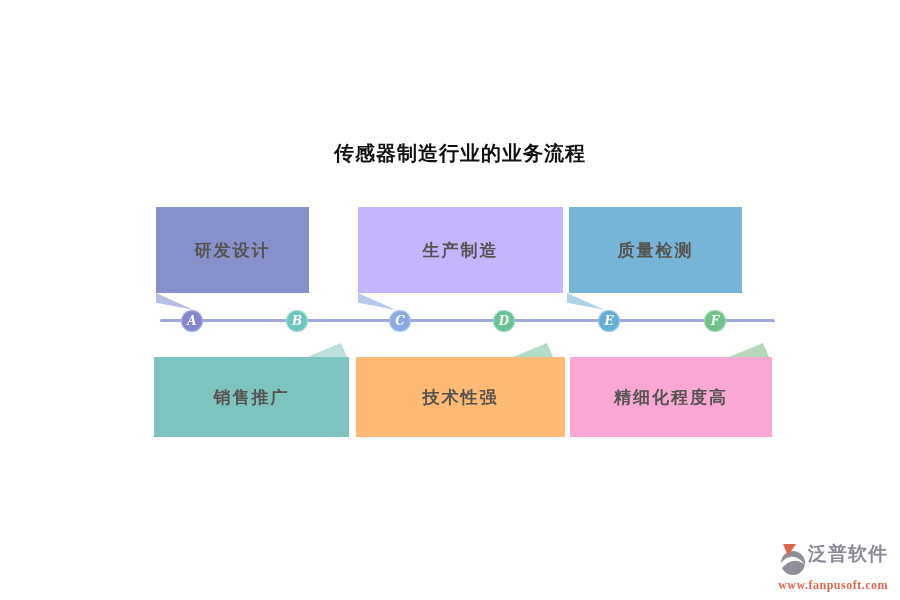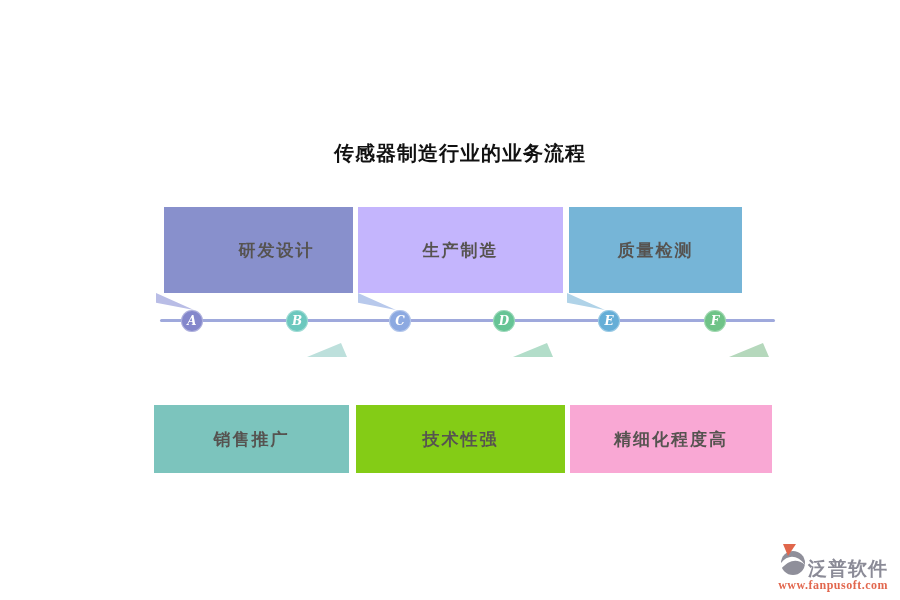--- a/index.html
+++ b/index.html
@@ -6,27 +6,27 @@
   body{width:900px;height:600px;background:#ffffff;overflow:hidden;
        font-family:"Liberation Serif",serif;}
   .stage{position:relative;width:900px;height:600px;border-radius:7px;}
 
   .title{position:absolute;left:0;top:140px;width:920px;text-align:center;
          font-size:20px;font-weight:bold;color:#111111;letter-spacing:1px;}
 
   .callout{position:absolute;display:flex;align-items:center;justify-content:center;
            font-size:17px;font-weight:bold;color:#565350;letter-spacing:2px;}
   .row-top .callout, .callout.top{top:207px;height:86px;}
-  .callout.bottom{top:357px;height:68px;margin-top:48px;}
+  .callout.bottom{top:357px;height:80px;}
 
-  .box-t1{left:164px;width:153px;background:#8890cc;padding-left:36px;}
+  .box-t1{left:156px;width:153px;background:#8890cc;}
   .box-t2{left:358px;width:205px;background:#c4b5fd;}
   .box-t3{left:569px;width:173px;background:#76b5d7;}
   .box-b1{left:154px;width:195px;background:#7cc4bd;}
-  .box-b2{left:356px;width:209px;background:#84cc16;}
+  .box-b2{left:356px;width:209px;background:#fdba74;}
   .box-b3{left:570px;width:202px;background:#f9a8d4;}
 
   .pointer{position:absolute;}
   .pointer.down{top:293px;width:38px;height:17px;
      clip-path:polygon(0 0,100% 100%,0 58%);}
   .pointer.up{top:343px;width:40px;height:14px;
      clip-path:polygon(0 100%,85% 0,100% 100%);}
   .ptr-t1{left:156px;background:#b9bde6;}
   .ptr-t2{left:358px;background:#b8c9ec;}
   .ptr-t3{left:567px;background:#b0d3e8;}
@@ -41,21 +41,21 @@
         font-family:"DejaVu Serif",serif;font-style:italic;font-weight:bold;
         font-size:12px;color:#ffffff;box-shadow:inset 0 0 0 1px rgba(255,255,255,.35);}
   .n0{left:181px;background:#8487cb;}
   .n1{left:286px;background:#6cc8be;}
   .n2{left:389px;background:#8ca9e1;}
   .n3{left:493px;background:#66c495;}
   .n4{left:598px;background:#65aed7;}
   .n5{left:704px;background:#6fc387;}
 
   .watermark{position:absolute;right:12px;bottom:8px;text-align:right;line-height:1.05;}
-  .wm-row{display:flex;align-items:flex-end;justify-content:flex-end;gap:2px;}
+  .wm-row{display:flex;align-items:flex-start;justify-content:flex-end;gap:2px;}
   .wm-brand{font-size:19px;font-weight:bold;color:#8b8b97;letter-spacing:1px;}
   .wm-url{font-size:12px;font-weight:bold;color:#e2674e;letter-spacing:.5px;}
 </style>
 </head>
 <body>
 
 <div class="stage">
 
   <div class="title">传感器制造行业的业务流程</div>
 

